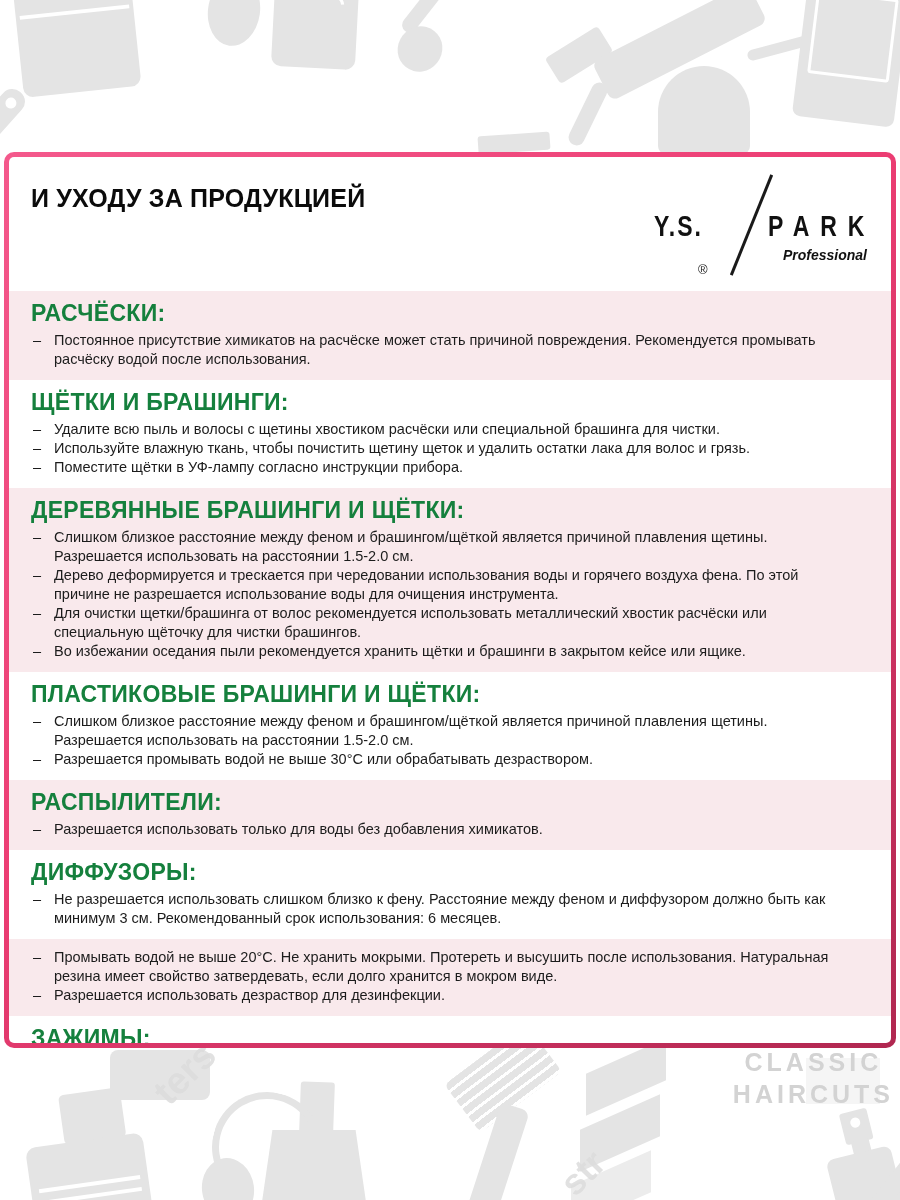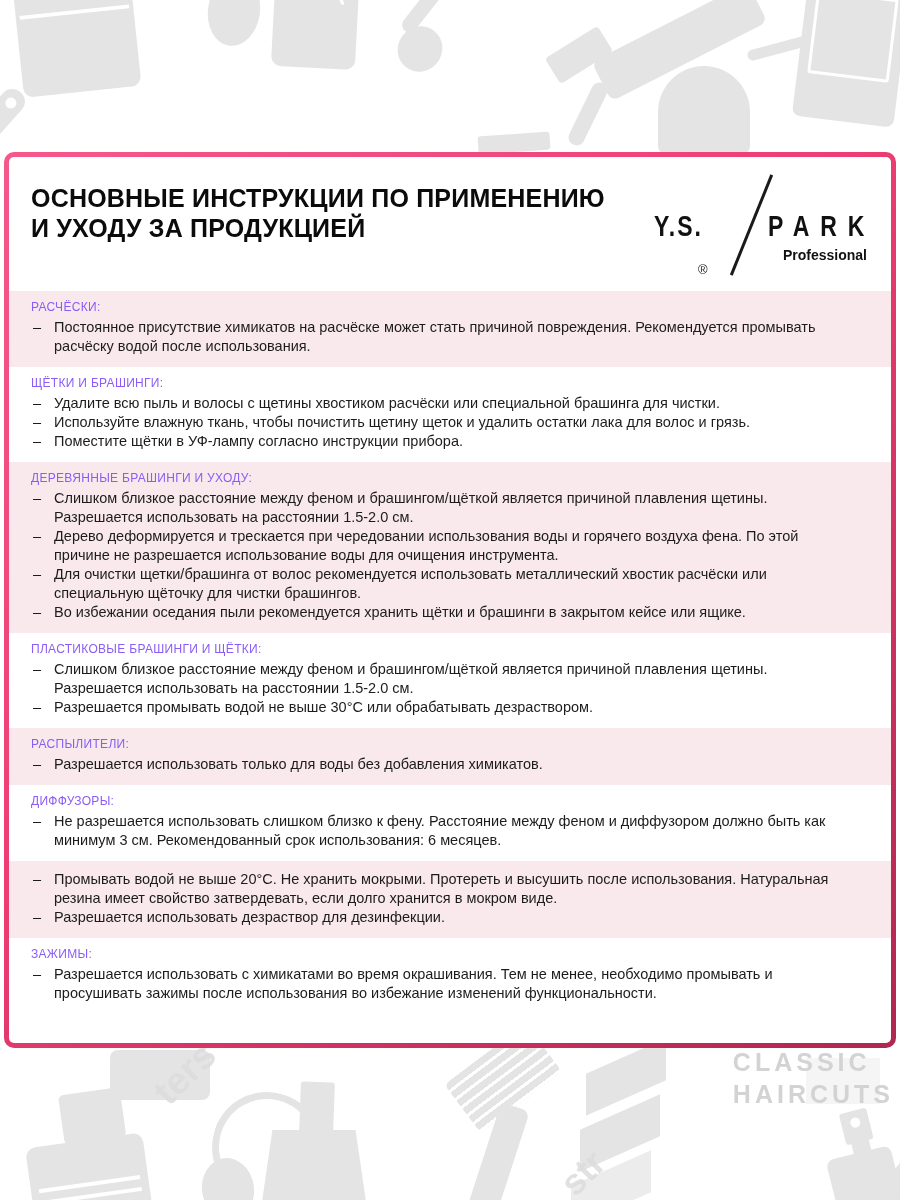--- a/index.html
+++ b/index.html
@@ -52,46 +52,46 @@
   .stripe3{left:571px;top:1168px;background:#ececec;}
   .faint-sq{left:806px;top:1058px;width:74px;height:46px;background:#f5f5f5;}
   .spray-br-wrap{position:absolute;left:800px;top:1112px;width:110px;height:110px;transform:rotate(-14deg);}
   .spray-br-wrap .nz{left:52px;top:0;width:28px;height:32px;border-radius:3px;}
   .spray-br-wrap .nz::after{content:"";position:absolute;left:9px;top:7px;width:10px;height:10px;background:#fff;border-radius:50%;}
   .spray-br-wrap .nk{left:57px;top:30px;width:18px;height:14px;}
   .spray-br-wrap .bd{left:28px;top:42px;width:66px;height:88px;border-radius:8px;}
   .edge-br{left:878px;top:1148px;width:18px;height:92px;border-radius:9px;transform:rotate(38deg);}
   .wm-ters{left:150px;top:1052px;font-size:38px;}
   .wm-str{left:560px;top:1152px;font-size:36px;}
-  .footer-brand{position:absolute;right:6px;top:1046px;text-align:left;color:#d3d3d3;font-weight:bold;
+  .footer-brand{position:absolute;right:6px;top:1046px;text-align:center;color:#d3d3d3;font-weight:bold;
     font-size:25px;letter-spacing:4px;line-height:32px;}
   
   .card{position:absolute;left:4px;top:152px;width:892px;height:896px;box-sizing:border-box;
     padding:5px;border-radius:10px;z-index:2;
     background:linear-gradient(140deg,#f4598c 0%,#ec3d73 45%,#b02750 100%);}
   .card-inner{background:#fff;width:100%;height:100%;border-radius:5px;overflow:hidden;
     display:flex;flex-direction:column;box-sizing:border-box;}
   .title-row{display:flex;justify-content:space-between;align-items:flex-start;
     padding:26px 24px 14px 22px;}
   .doc-title{font-size:25px;font-weight:bold;line-height:30px;color:#0b0b0b;max-width:630px;letter-spacing:.2px;}
   
   .logo{position:relative;width:215px;height:92px;flex-shrink:0;margin-top:2px;text-align:right;}
   .logo .slash{position:absolute;left:98px;top:-14px;width:3px;height:108px;background:#1a1a1a;transform:rotate(22deg);}
   .logo .ys{position:absolute;left:2px;top:28px;font-size:23px;font-weight:bold;letter-spacing:2px;color:#111;
     display:inline-block;transform:scaleY(1.25);transform-origin:left center;}
   .logo .park{position:absolute;left:116px;top:28px;font-size:23px;font-weight:bold;letter-spacing:11px;color:#111;
     display:inline-block;transform:scaleY(1.25);transform-origin:left center;}
-  .logo .prof{position:absolute;right:0;top:62px;font-size:14px;font-weight:bold;color:#111;}
+  .logo .prof{position:absolute;right:0;top:62px;font-size:14px;font-weight:bold;font-style:italic;color:#111;}
   .logo .reg{position:absolute;left:46px;bottom:0;font-size:13px;color:#222;}
   
   .sections{display:flex;flex-direction:column;flex:1;}
   .section{padding:9px 22px 11px 22px;}
   .section.banded{background:#f9e9ec;}
   .section:last-child{flex:1;}
-  .sec-heading{font-size:12px;font-weight:normal;color:#8b5cf6;letter-spacing:.3px;margin-bottom:4px;}
+  .sec-heading{font-size:23px;font-weight:bold;color:#15803d;letter-spacing:.3px;margin-bottom:4px;}
   .bullet{display:flex;align-items:flex-start;font-size:14.5px;line-height:19px;color:#1c1c1c;}
   .bullet .dash{width:21px;flex-shrink:0;padding-left:2px;}
   .bullet .btext{max-width:800px;}
 </style>
 </head>
 <body>
 
 <div class="bg">
   <div class="ic clipper-tl"></div>
   <div class="ic bottle-oval"></div>
@@ -136,21 +136,20 @@
   <div class="footer-brand">
     <div>CLASSIC</div>
     <div>HAIRCUTS</div>
   </div>
 </div>
 
 <div class="card">
   <div class="card-inner">
     <div class="title-row">
       <div class="doc-title">
-        <div>ОСНОВНЫЕ ИНСТРУКЦИИ ПО ПРИМЕНЕНИЮ</div>
         <div>И УХОДУ ЗА ПРОДУКЦИЕЙ</div>
       </div>
       <div class="logo">
         <div class="slash"></div>
         <span class="ys">Y.S.</span>
         <span class="park">PARK</span>
         <span class="prof">Professional</span>
         <span class="reg">®</span>
       </div>
     </div>
@@ -175,21 +174,21 @@
               <span class="dash">–</span>
               <span class="btext">Используйте влажную ткань, чтобы почистить щетину щеток и удалить остатки лака для волос и грязь.</span>
             </div>
             <div class="bullet">
               <span class="dash">–</span>
               <span class="btext">Поместите щётки в УФ-лампу согласно инструкции прибора.</span>
             </div>
           </div>
   </div>
         <div class="section banded">
-    <div class="sec-heading">ДЕРЕВЯННЫЕ БРАШИНГИ И УХОДУ:</div>
+    <div class="sec-heading">ДЕРЕВЯННЫЕ БРАШИНГИ И ЩЁТКИ:</div>
     <div>
             <div class="bullet">
               <span class="dash">–</span>
               <span class="btext">Слишком близкое расстояние между феном и брашингом/щёткой является причиной плавления щетины. Разрешается использовать на расстоянии 1.5-2.0 см.</span>
             </div>
             <div class="bullet">
               <span class="dash">–</span>
               <span class="btext">Дерево деформируется и трескается при чередовании использования воды и горячего воздуха фена. По этой причине не разрешается использование воды для очищения инструмента.</span>
             </div>
             <div class="bullet">

